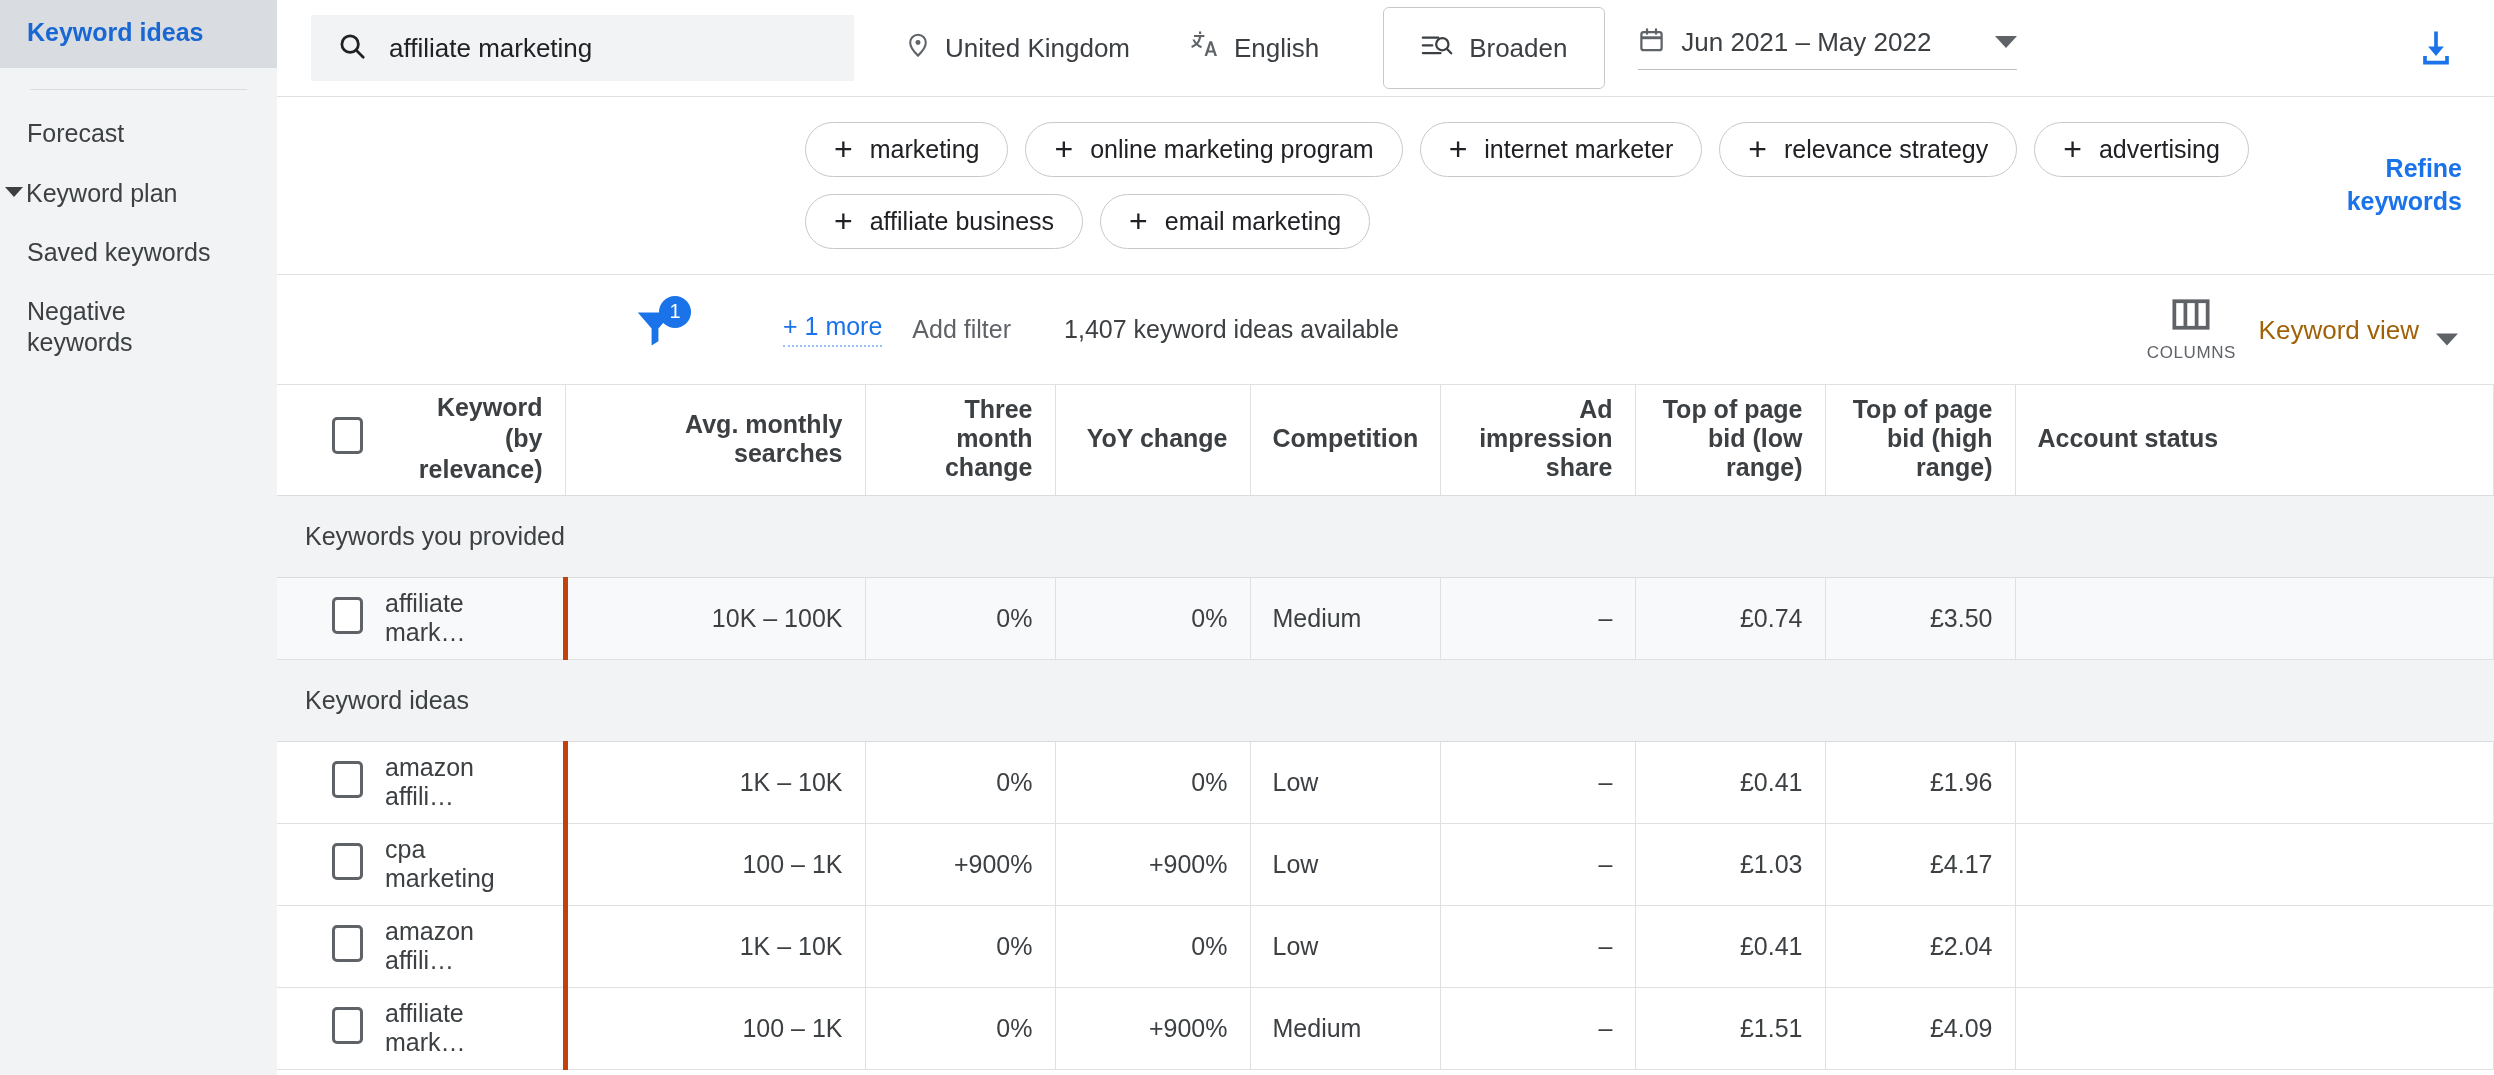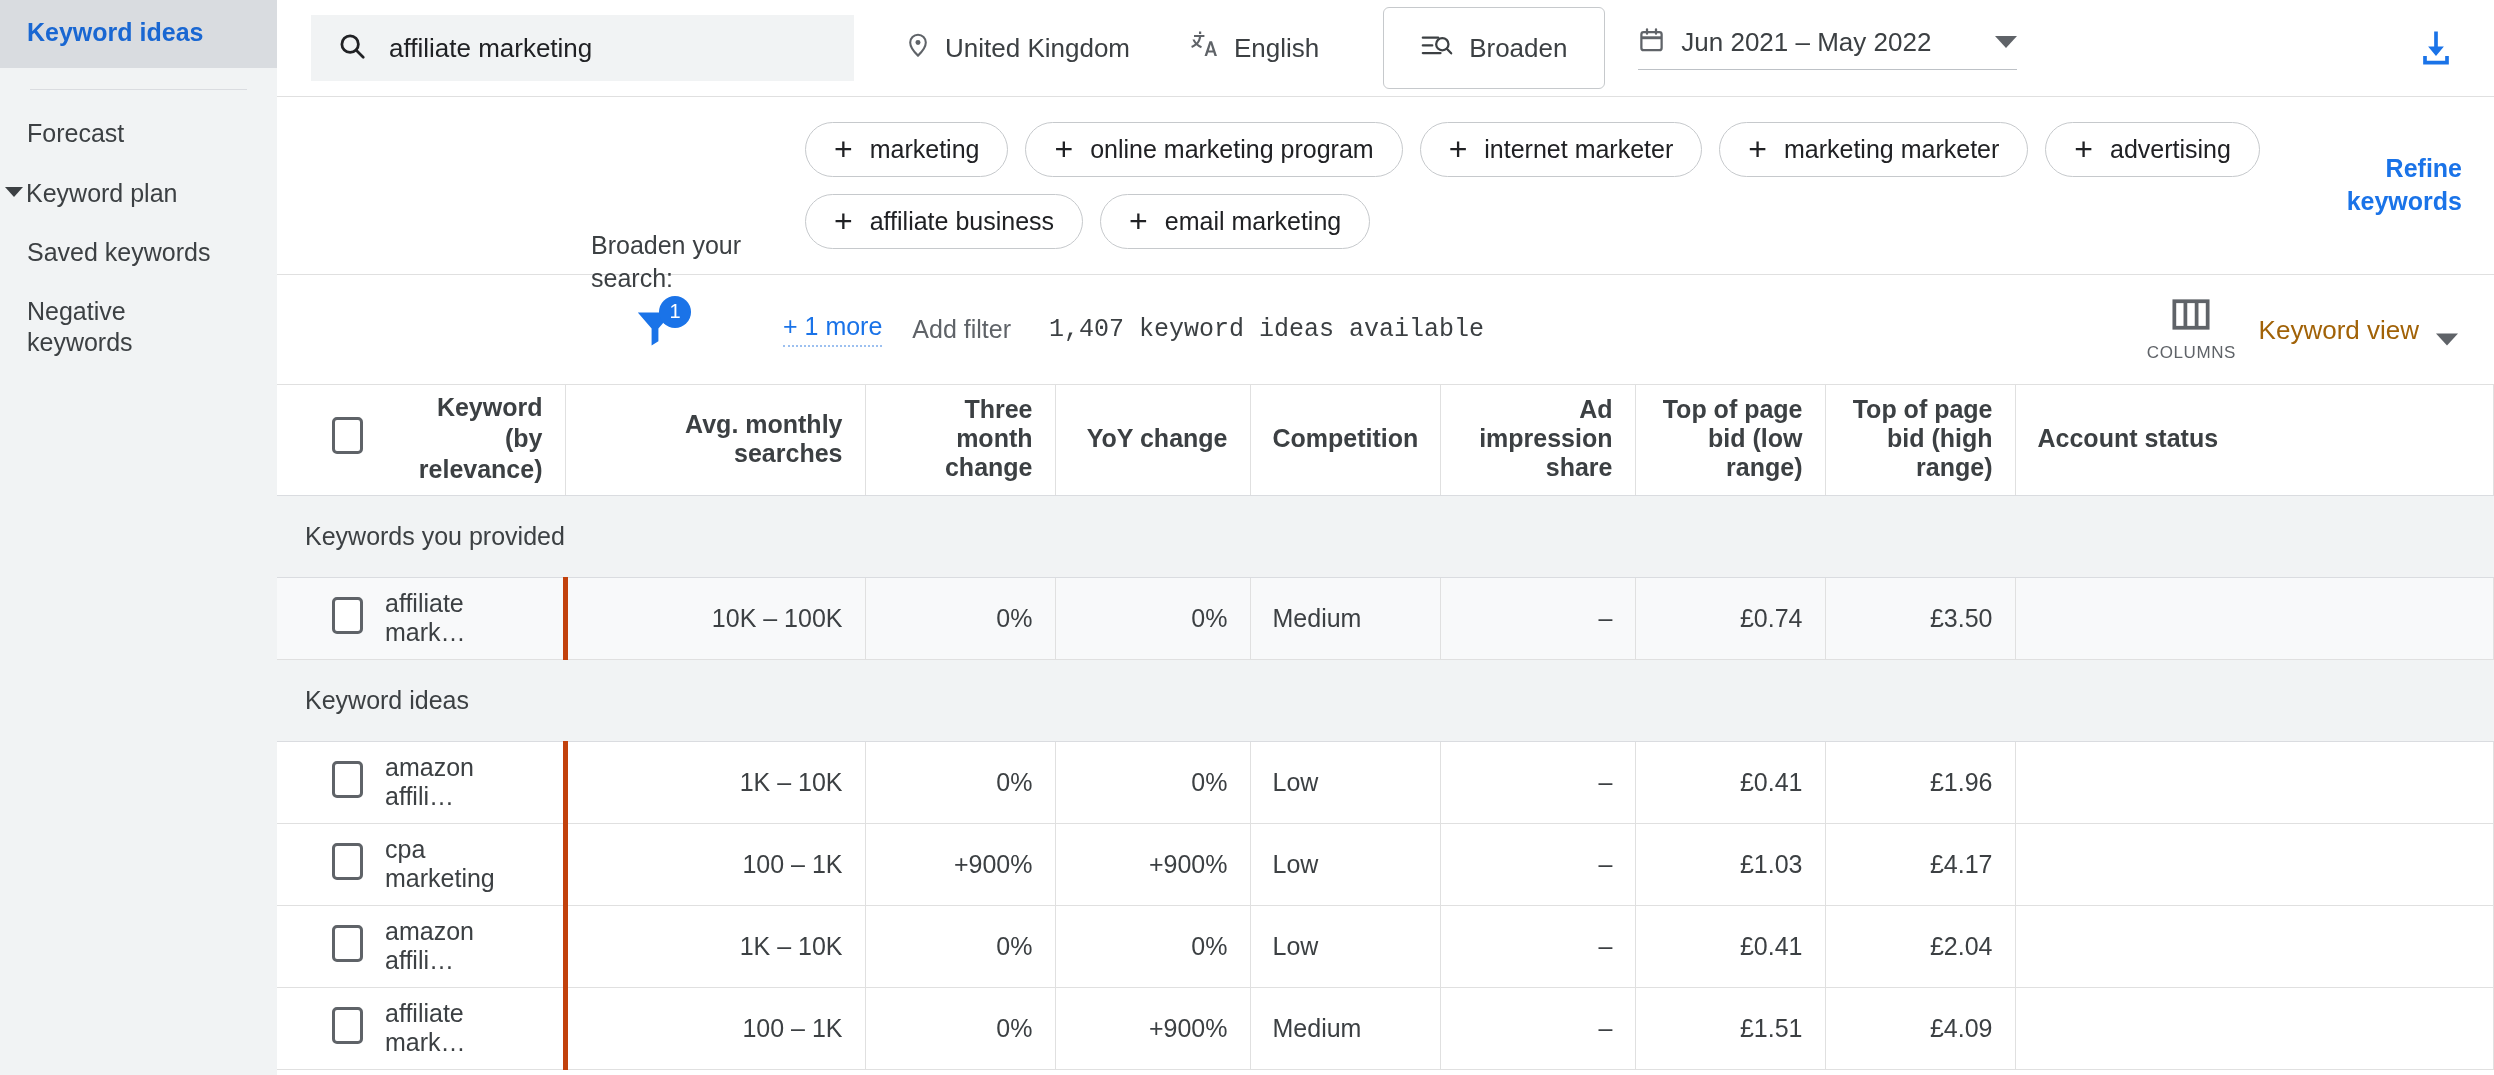--- a/index.html
+++ b/index.html
@@ -243,24 +243,23 @@
     padding-bottom: 4px;
     cursor: pointer;
   }
   .addfilter {
     margin-left: 30px;
     font-size: 25px;
     color: #5f6368;
     cursor: pointer;
   }
   .ideascount {
-    margin-left: 38px;
+    margin-left: 53px;
     font-size: 25px;
     color: #3c4043;
-    font-family: Liberation Mono, monospace;
   }
   .columns-btn {
     position: absolute;
     right: 258px;
     top: 50%;
     transform: translateY(-50%);
     display: flex;
     flex-direction: column;
     align-items: center;
     gap: 7px;
@@ -446,37 +445,36 @@
 
       <div class="dl-btn">
         <svg width="44" height="44" viewBox="0 0 24 24" fill="#1a73e8">
           <path d="M11 3h2v8.2h3.3L12 16.3 7.7 11.2H11V3z"></path>
           <path d="M5 16.4h2v2.6h10v-2.6h2V21H5v-4.6z"></path>
         </svg>
       </div>
     </div>
 
     <div class="broadenrow">
-      <div class="broaden-label">Broaden your search:</div>
       <div class="chips">
         <div class="chip">
           <span class="plus">+</span>
           <span>marketing</span>
         </div>
         <div class="chip">
           <span class="plus">+</span>
           <span>online marketing program</span>
         </div>
         <div class="chip">
           <span class="plus">+</span>
           <span>internet marketer</span>
         </div>
         <div class="chip">
           <span class="plus">+</span>
-          <span>marketing marketer</span>
+          <span>relevance strategy</span>
         </div>
         <div class="chip">
           <span class="plus">+</span>
           <span>advertising</span>
         </div>
         <div class="chip">
           <span class="plus">+</span>
           <span>affiliate business</span>
         </div>
         <div class="chip">

